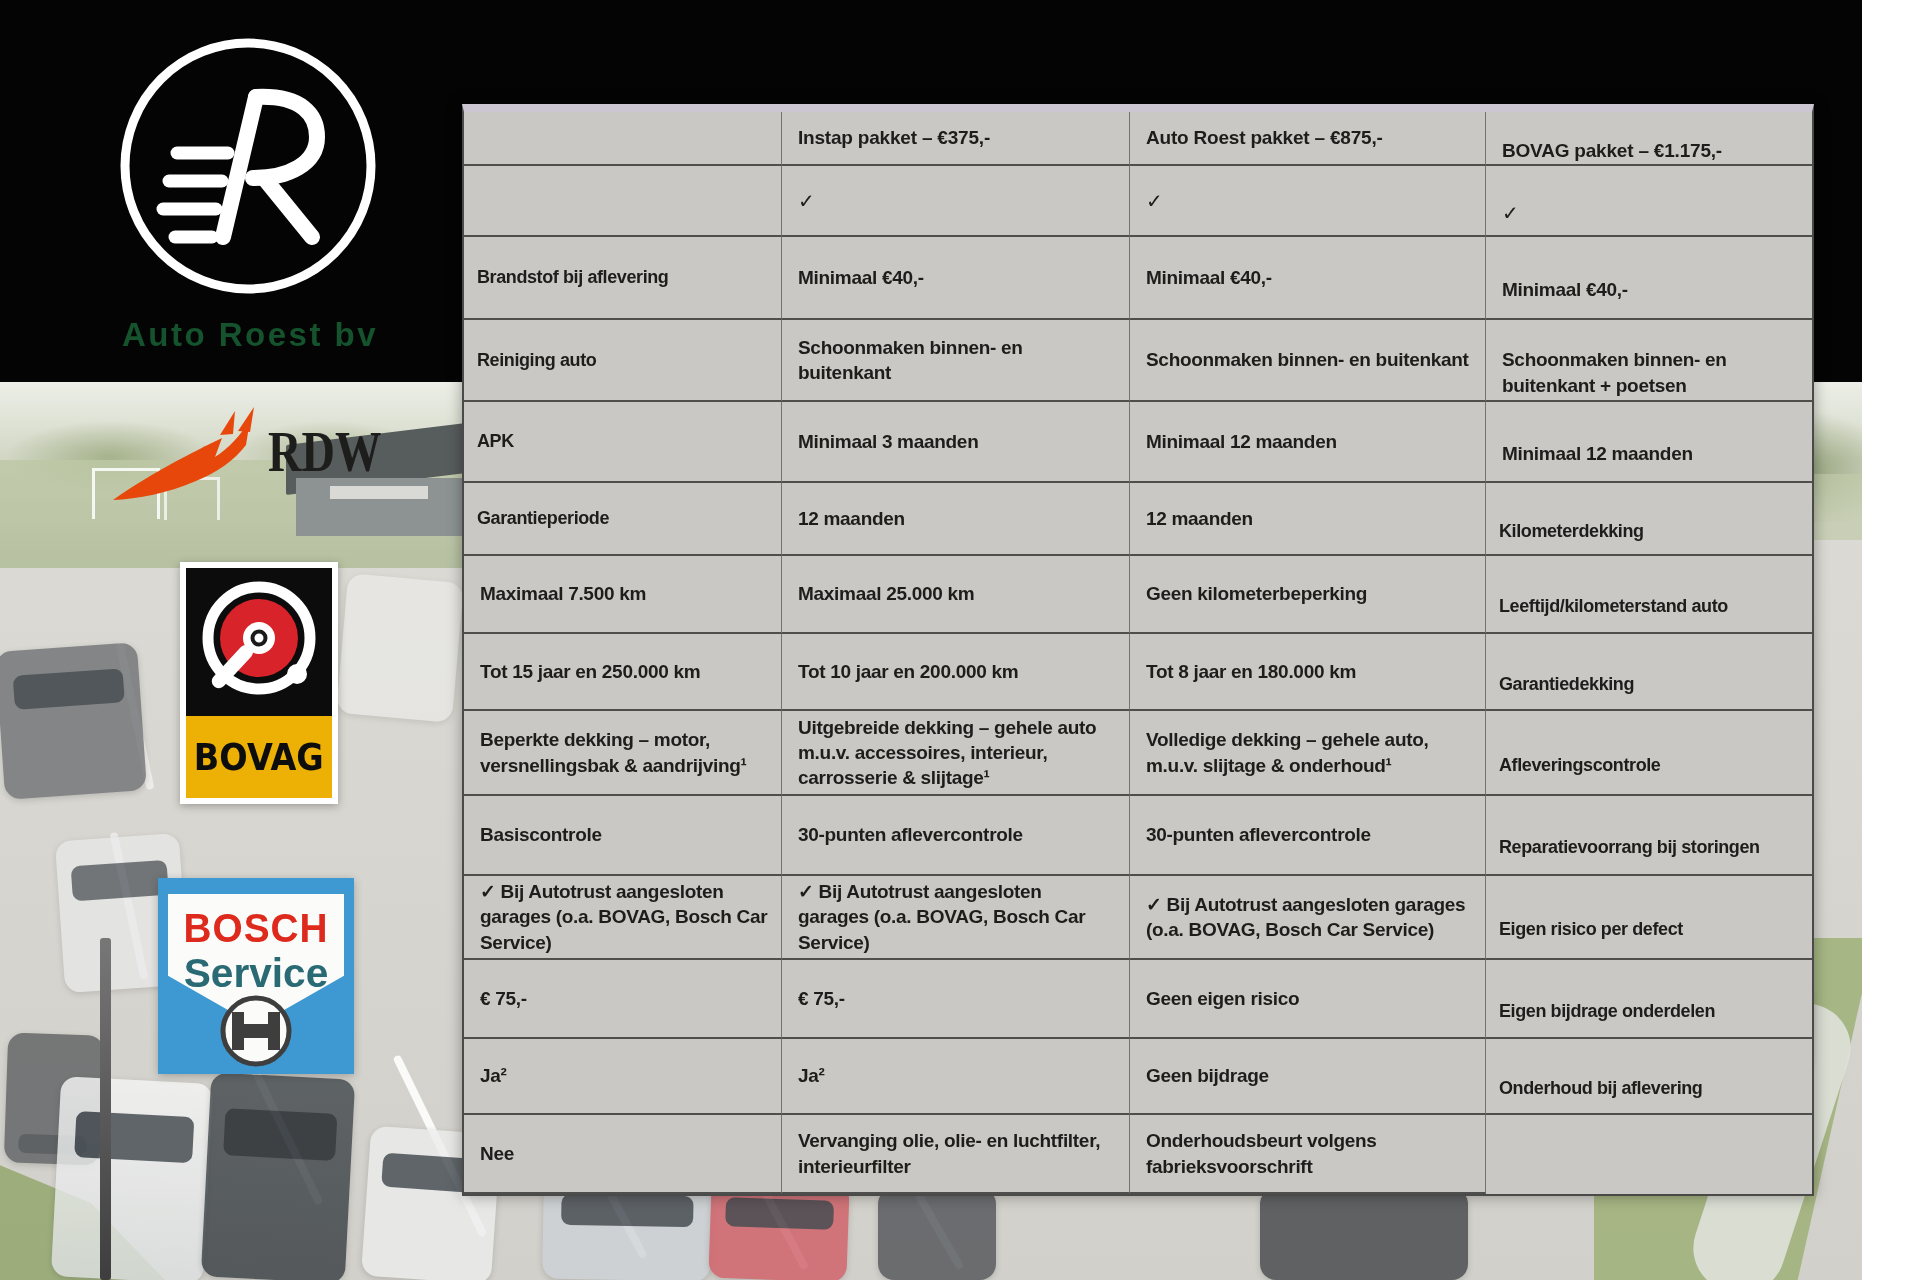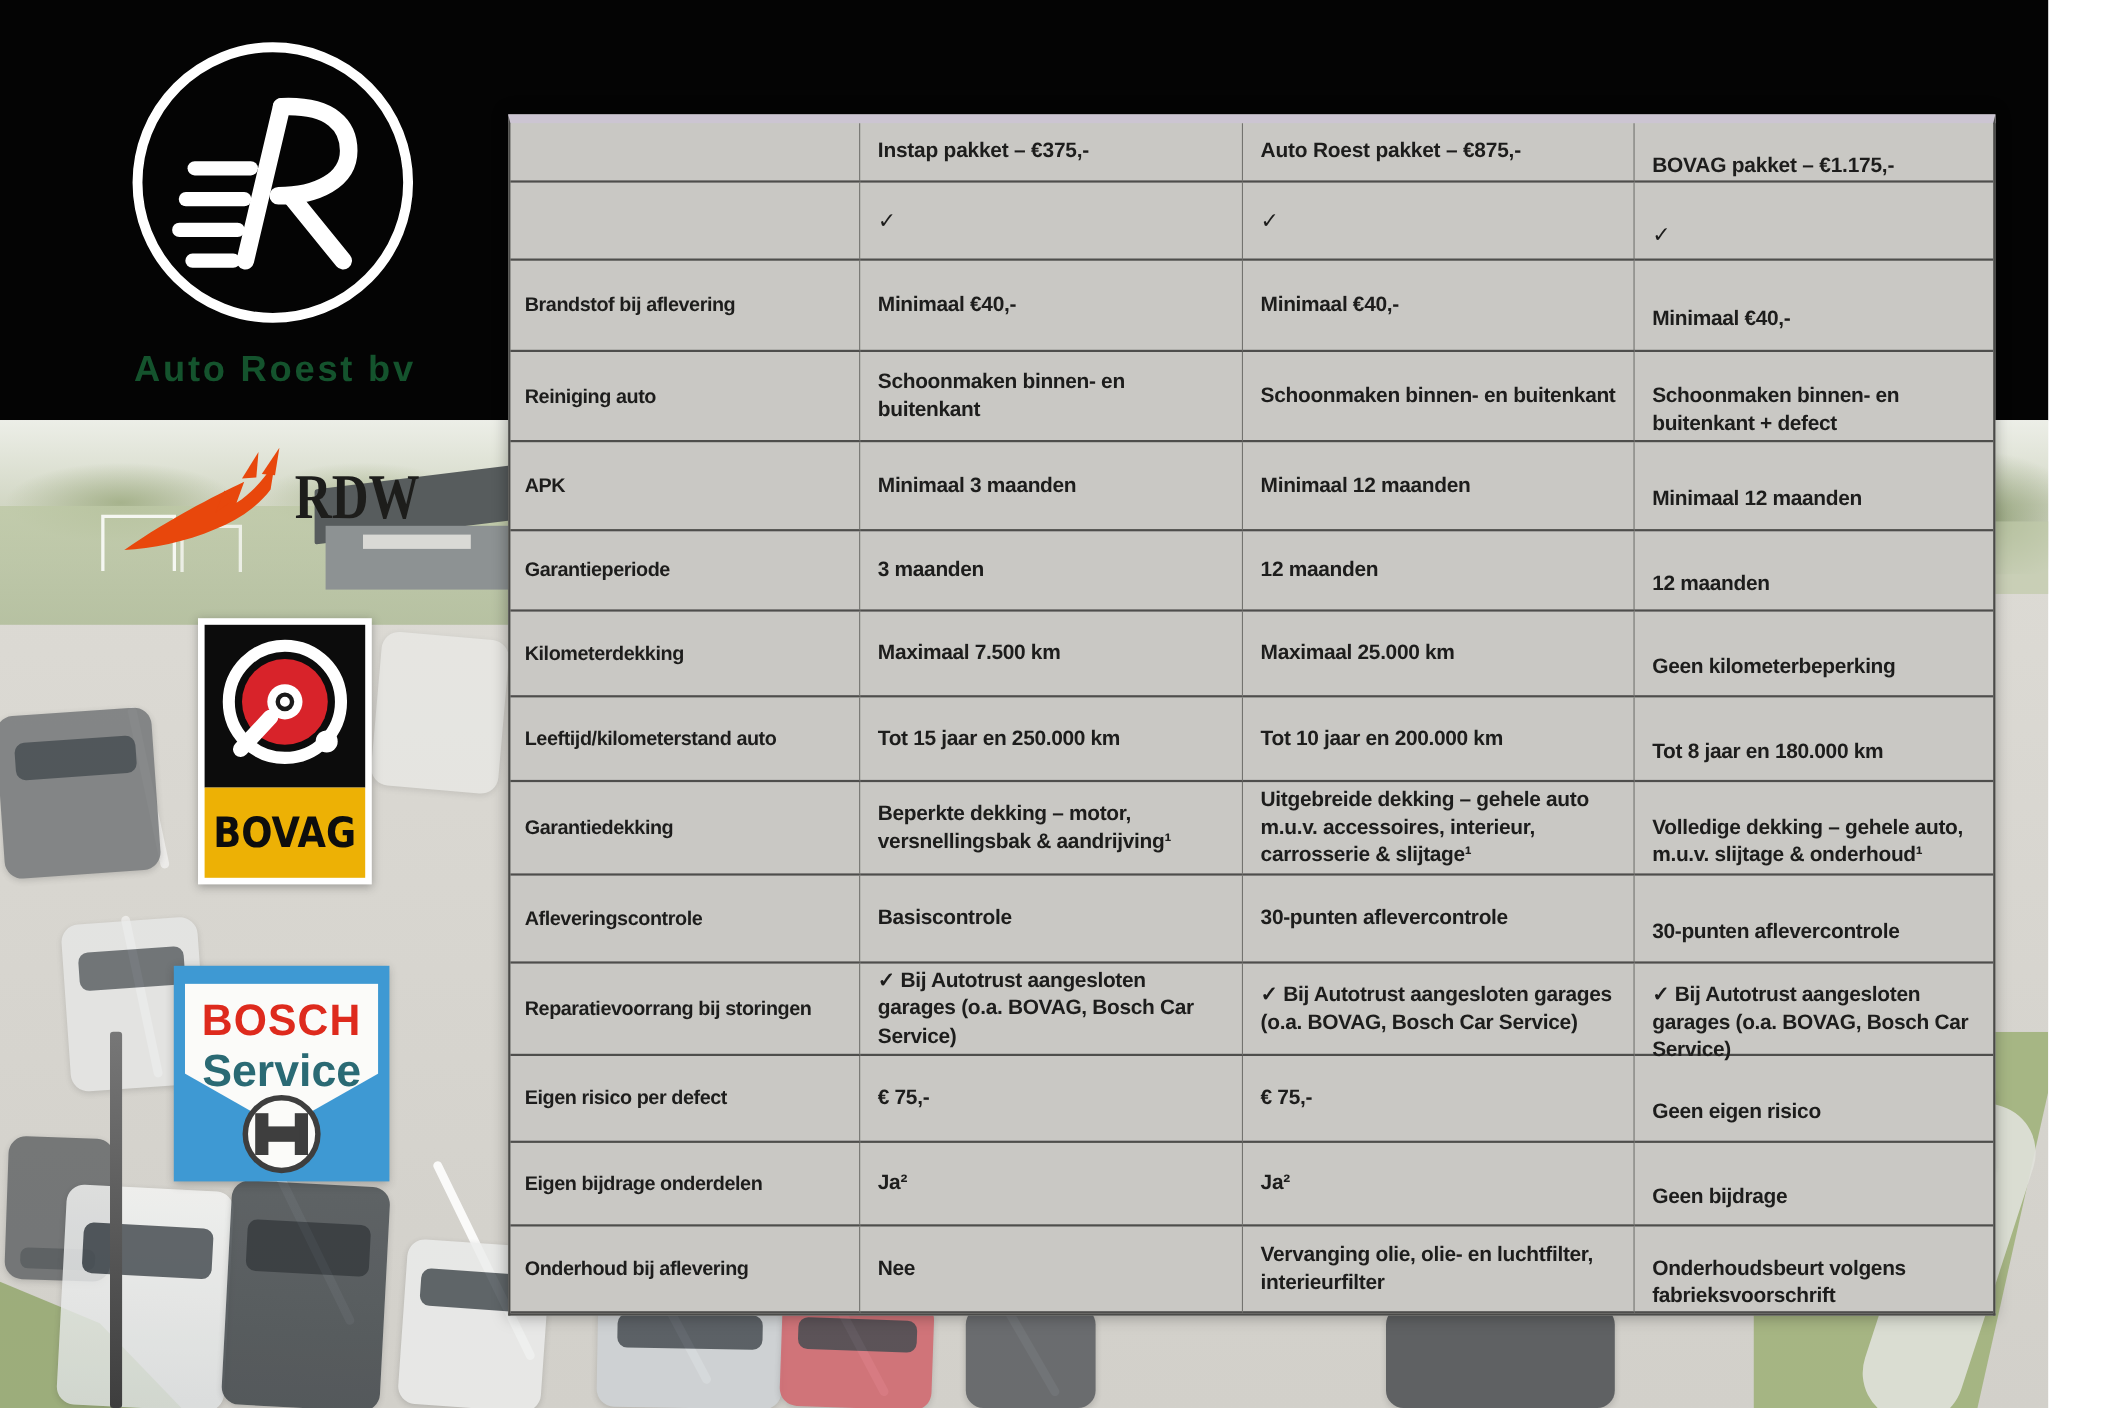--- a/index.html
+++ b/index.html
@@ -210,29 +210,28 @@
     <div class="ck">✓</div>
 
     <div class="l">Brandstof bij aflevering</div>
     <div class="v">Minimaal €40,-</div>
     <div class="v">Minimaal €40,-</div>
     <div class="v">Minimaal €40,-</div>
 
     <div class="l">Reiniging auto</div>
     <div class="v">Schoonmaken binnen- en buitenkant</div>
     <div class="v">Schoonmaken binnen- en buitenkant</div>
-    <div class="v">Schoonmaken binnen- en buitenkant + defect</div>
+    <div class="v">Schoonmaken binnen- en buitenkant + poetsen</div>
 
     <div class="l">APK</div>
     <div class="v">Minimaal 3 maanden</div>
     <div class="v">Minimaal 12 maanden</div>
     <div class="v">Minimaal 12 maanden</div>
 
     <div class="l">Garantieperiode</div>
-    <div class="v">3 maanden</div>
     <div class="v">12 maanden</div>
     <div class="v">12 maanden</div>
 
     <div class="l">Kilometerdekking</div>
     <div class="v">Maximaal 7.500 km</div>
     <div class="v">Maximaal 25.000 km</div>
     <div class="v">Geen kilometerbeperking</div>
 
     <div class="l">Leeftijd/kilometerstand auto</div>
     <div class="v">Tot 15 jaar en 250.000 km</div>

